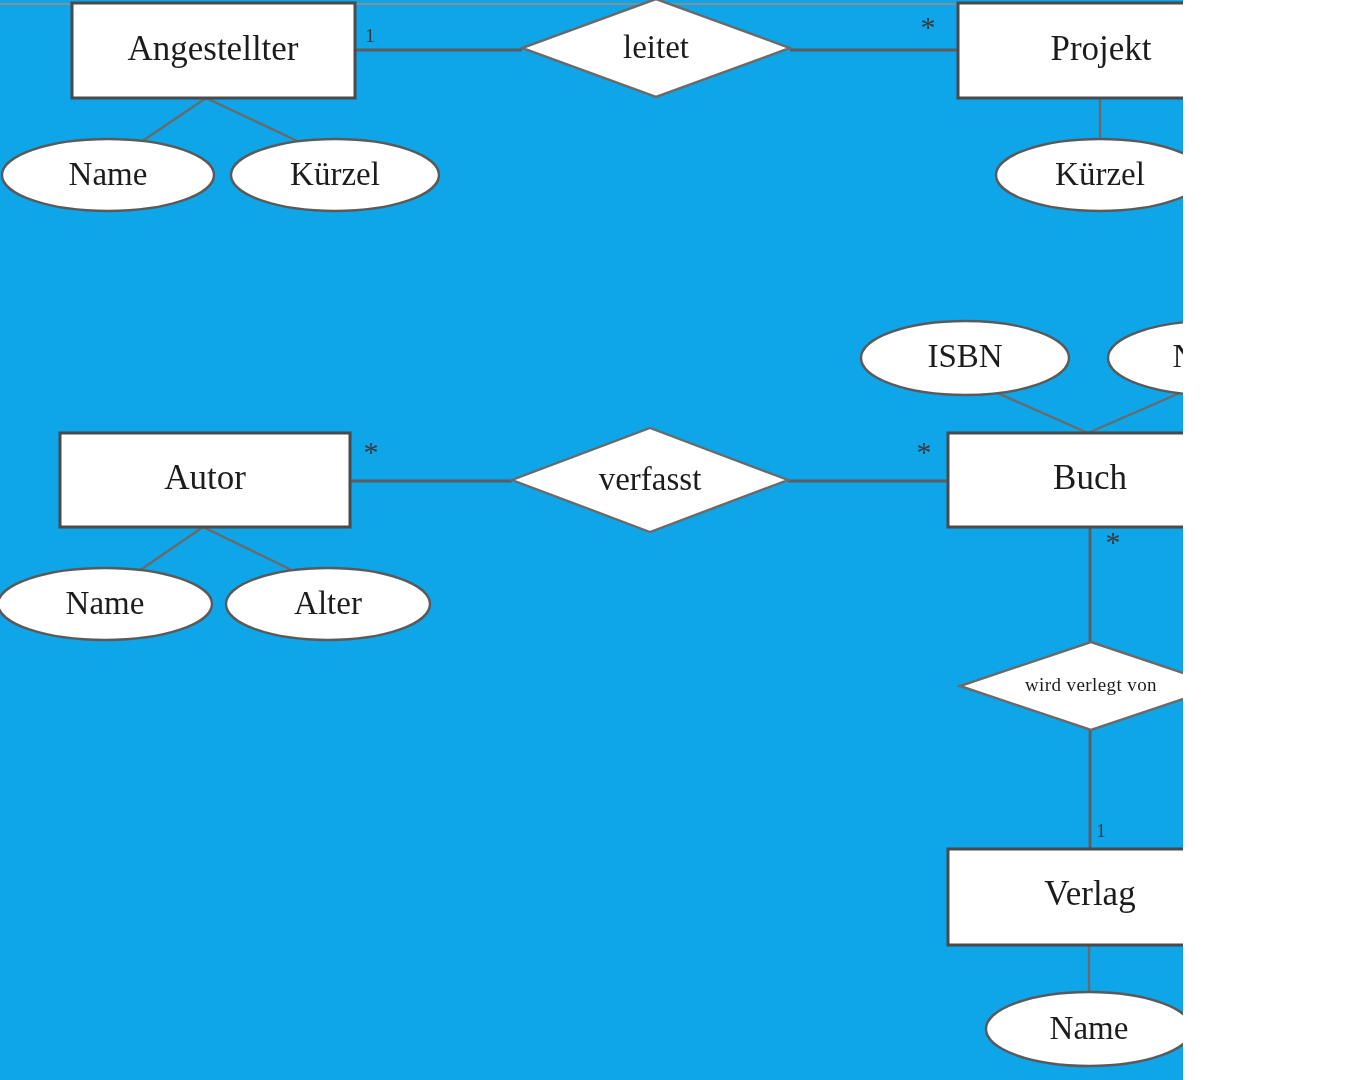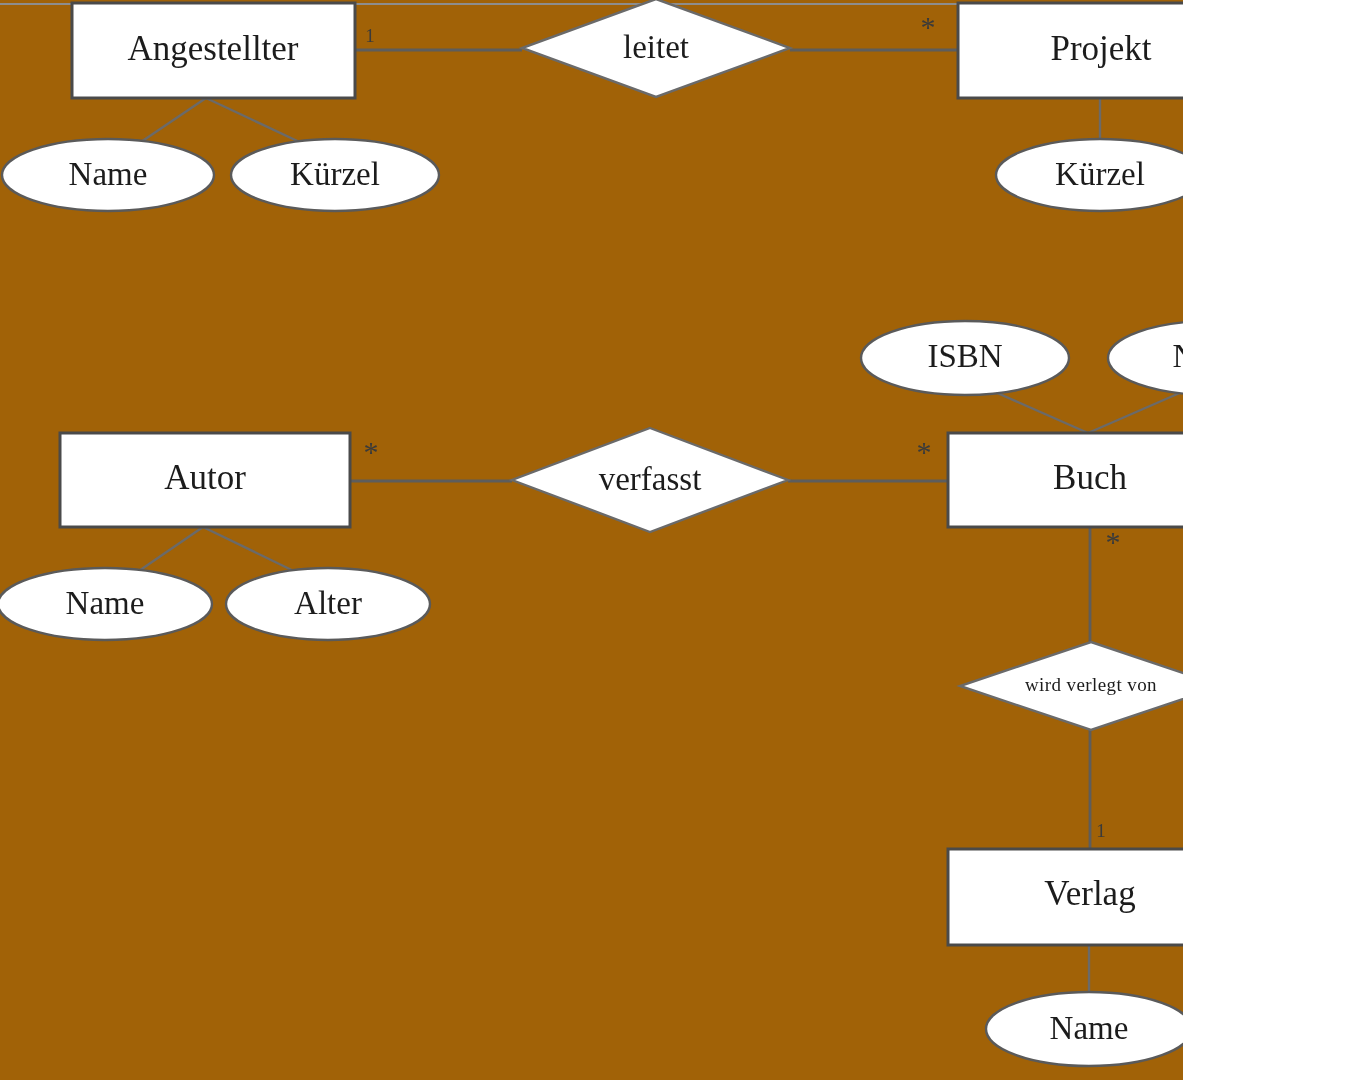--- a/index.html
+++ b/index.html
@@ -9,21 +9,21 @@
     background: #ffffff;
   }
   body {
     font-family: "Liberation Serif", "DejaVu Serif", serif;
   }
   #canvas-wrap {
     position: relative;
     width: 1183px;
     height: 1080px;
     overflow: hidden;
-    background: #a16207;
+    background: #0ea5e9;
   }
   svg#er-canvas {
     display: block;
     width: 1363px;
     height: 1080px;
   }
   .entity-box {
     fill: #ffffff;
     stroke: #4a4a4a;
     stroke-width: 3;

